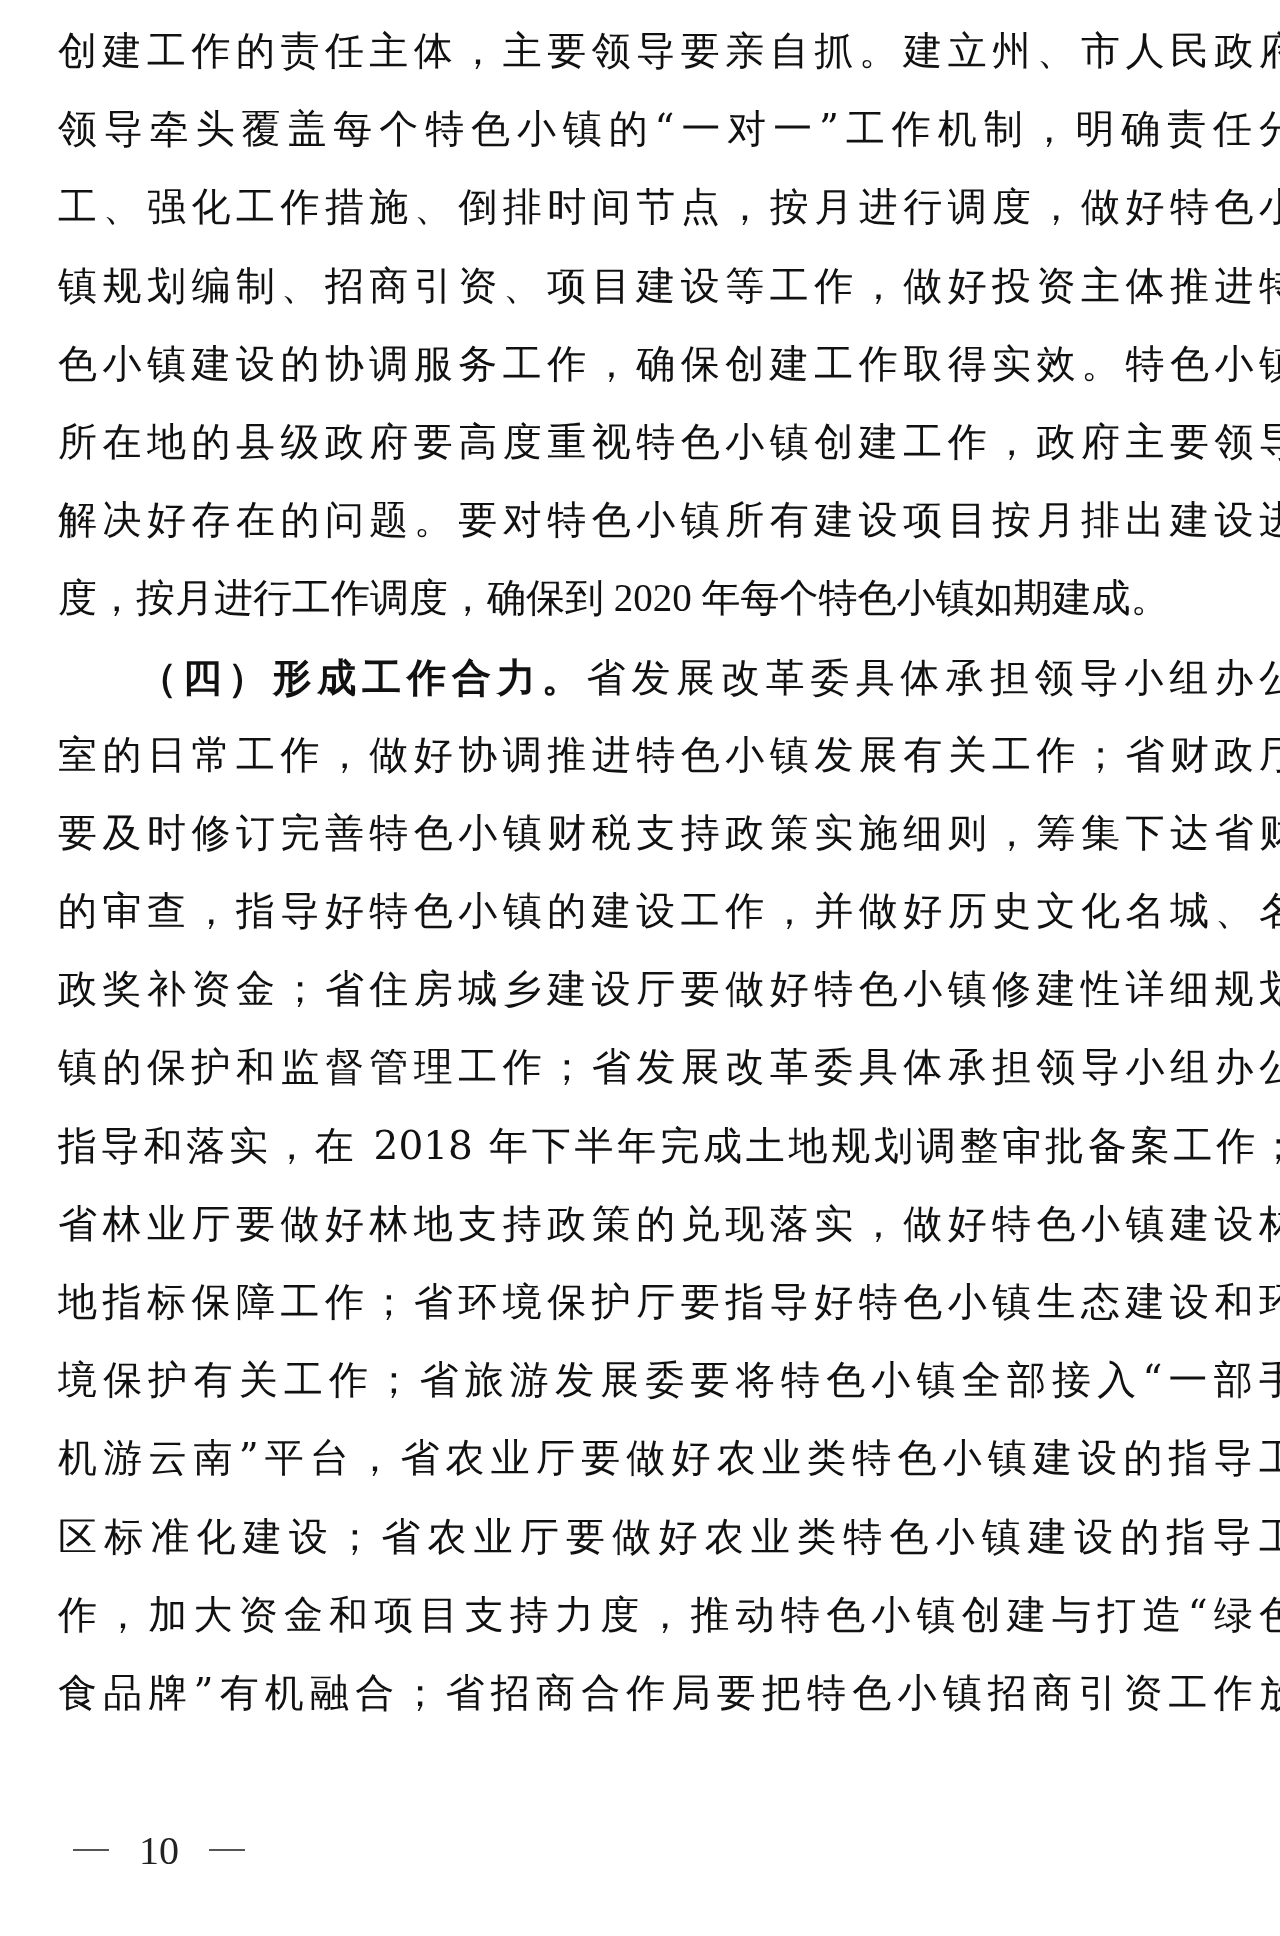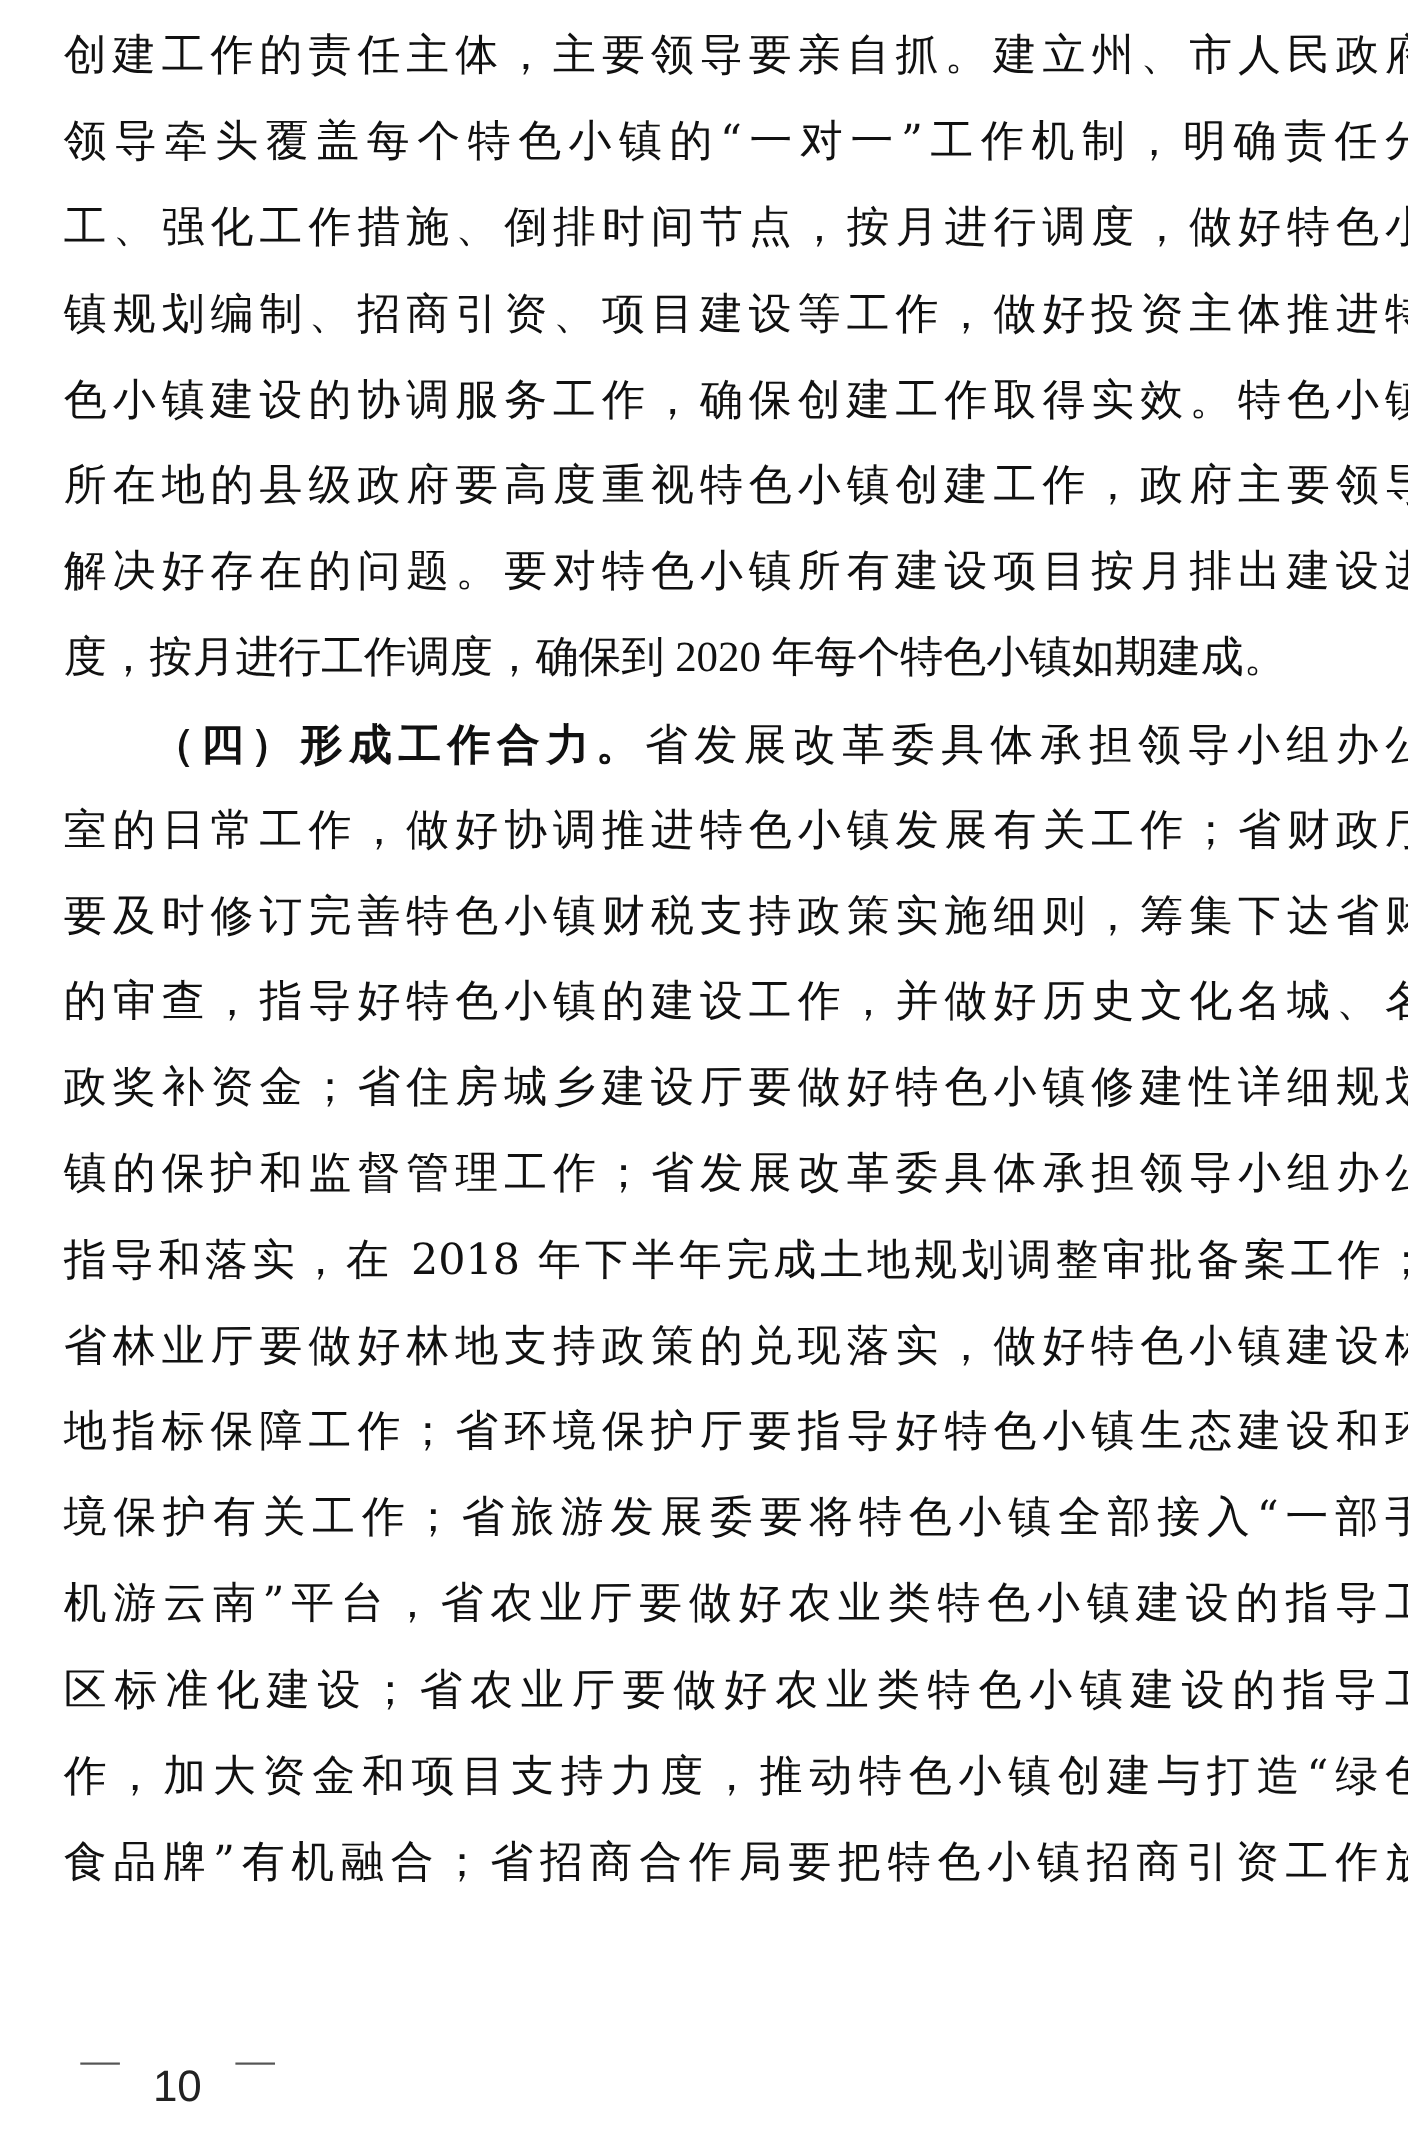--- a/index.html
+++ b/index.html
@@ -45,25 +45,26 @@
     .line.indent {
       padding-left: 80px;
     }
     .heading-run {
       font-family: "DejaVu Serif", "Liberation Serif", serif;
       font-weight: bold;
     }
     .page-footer {
       position: absolute;
       left: 25px;
-      top: 1875px;
+      top: 1820px;
       height: 60px;
       display: flex;
+      align-items: center;
       gap: 30px;
-      font-family: Liberation Sans, sans-serif;
+      font-family: Liberation Serif, serif;
       font-size: 40px;
       color: #222;
     }
     .dash {
       display: inline-block;
       width: 36px;
       height: 2px;
       background: #555;
     }
   </style>

